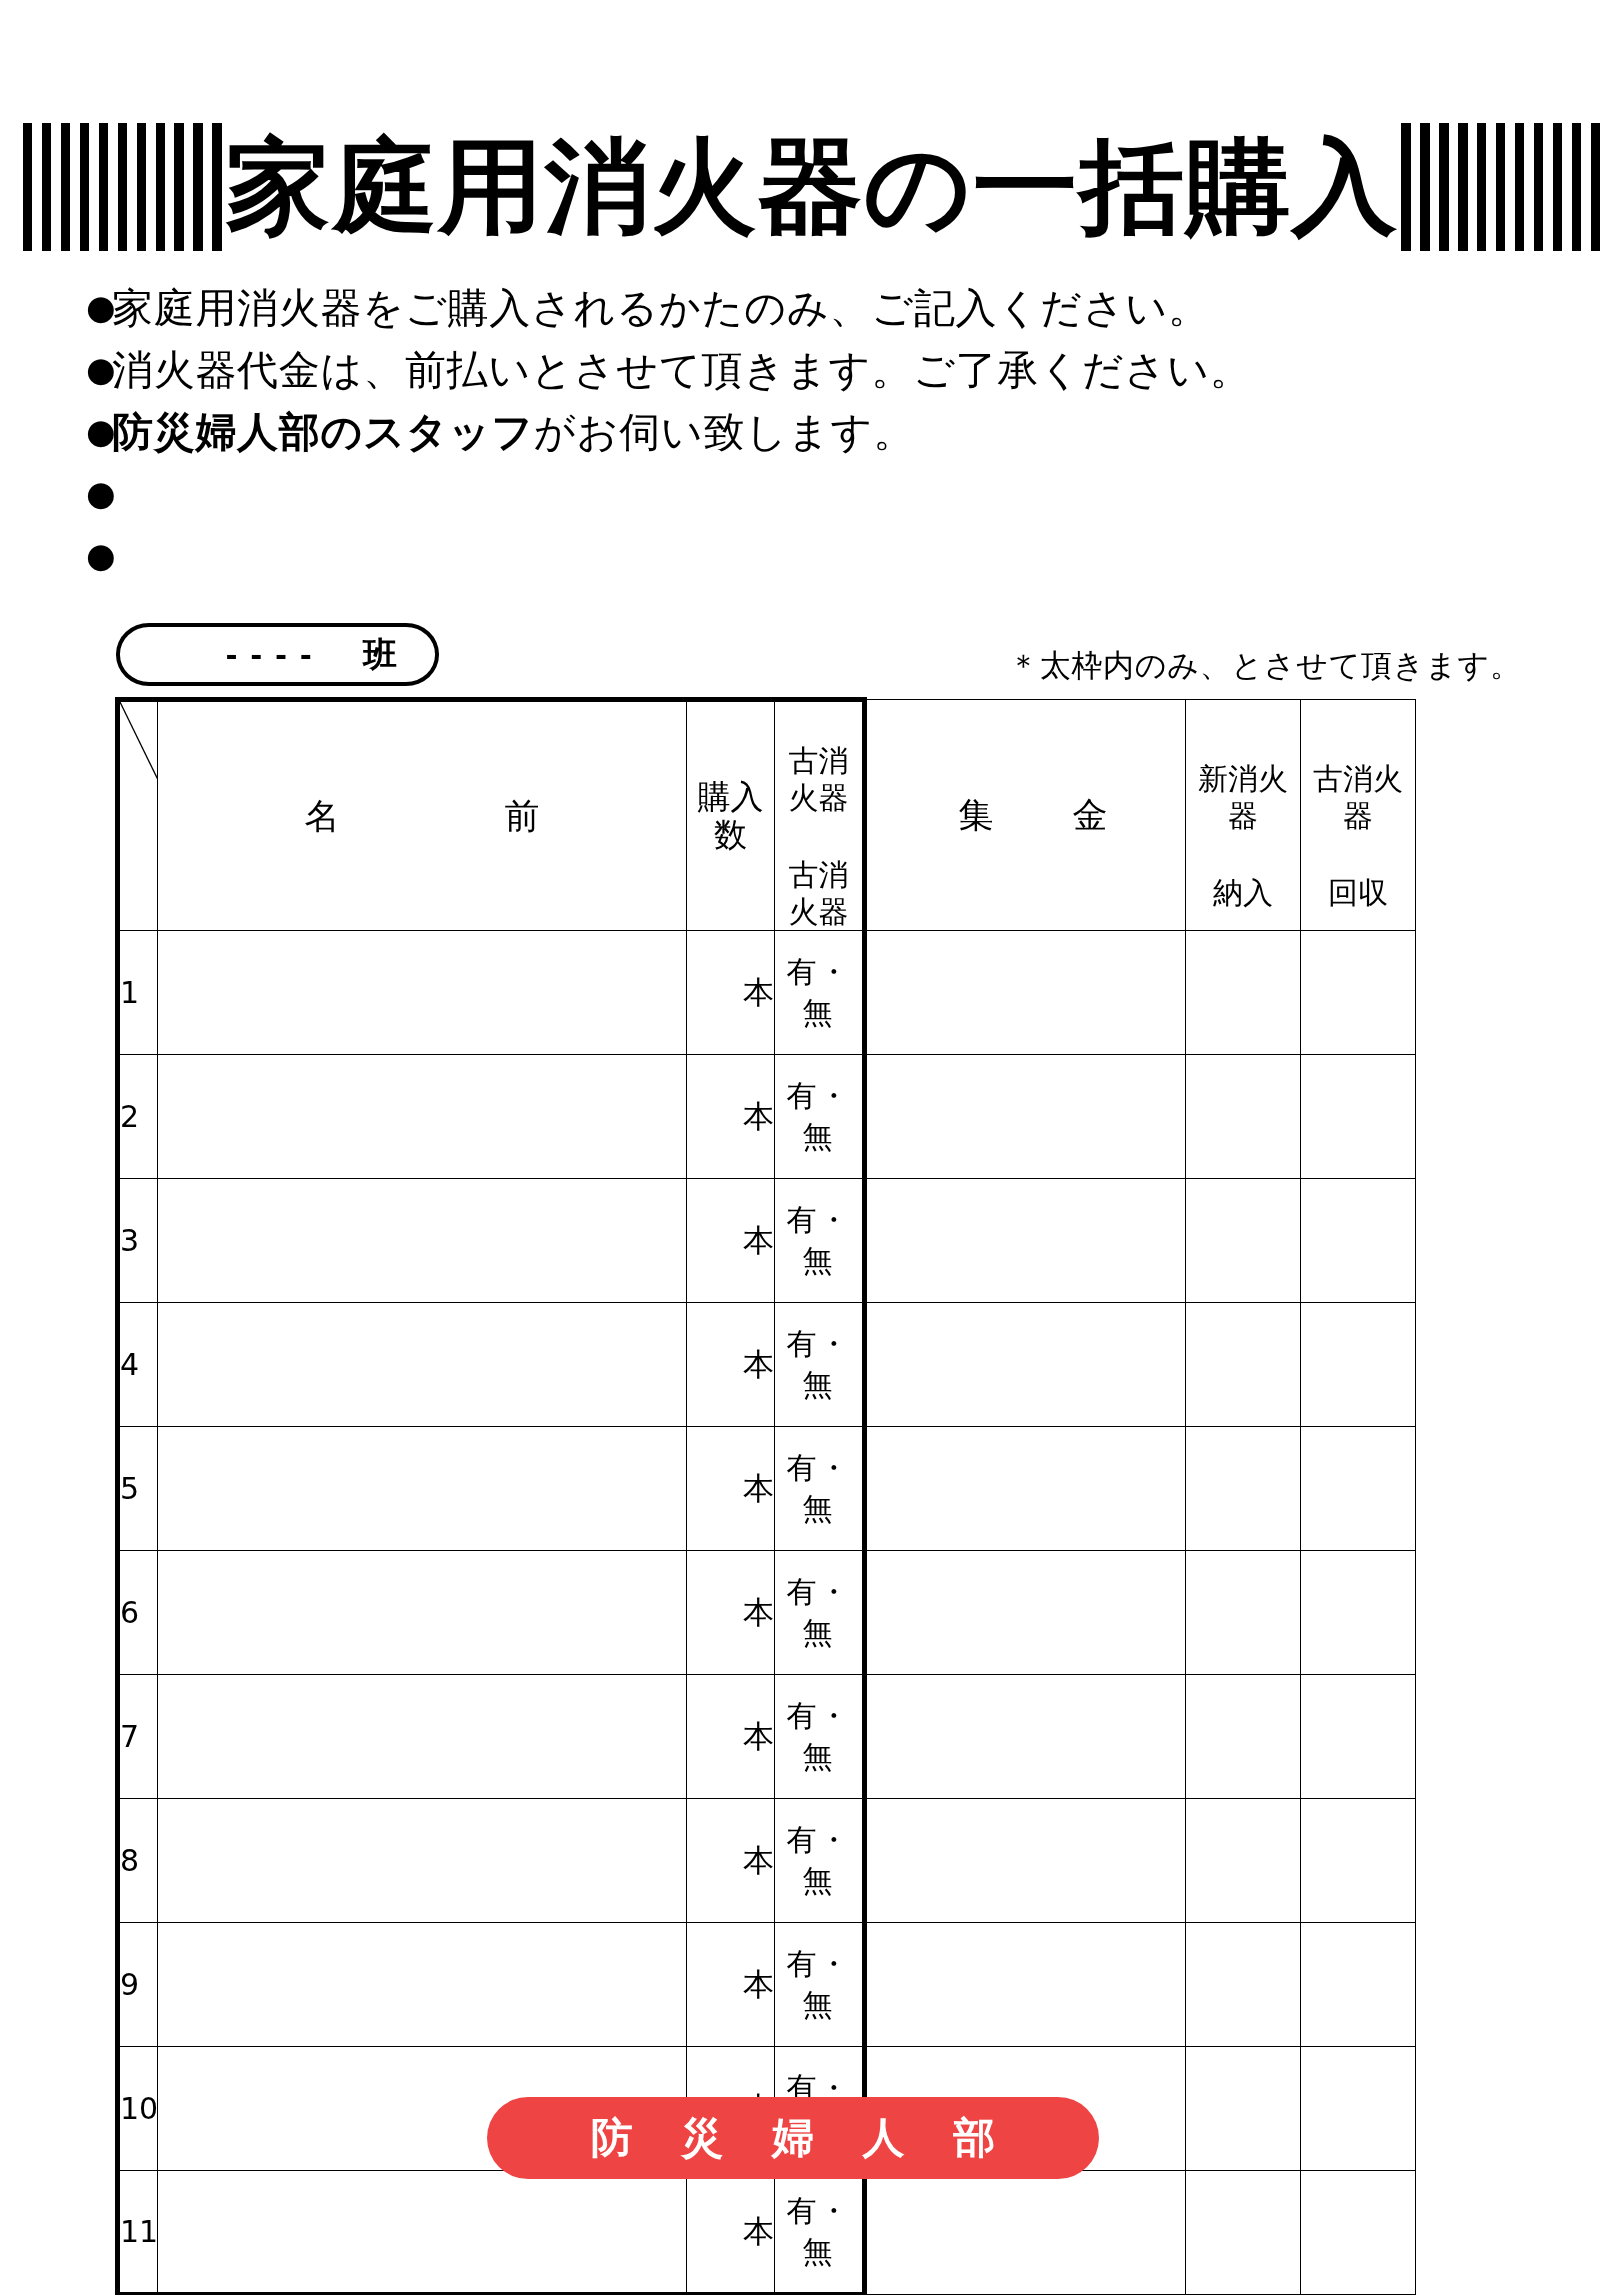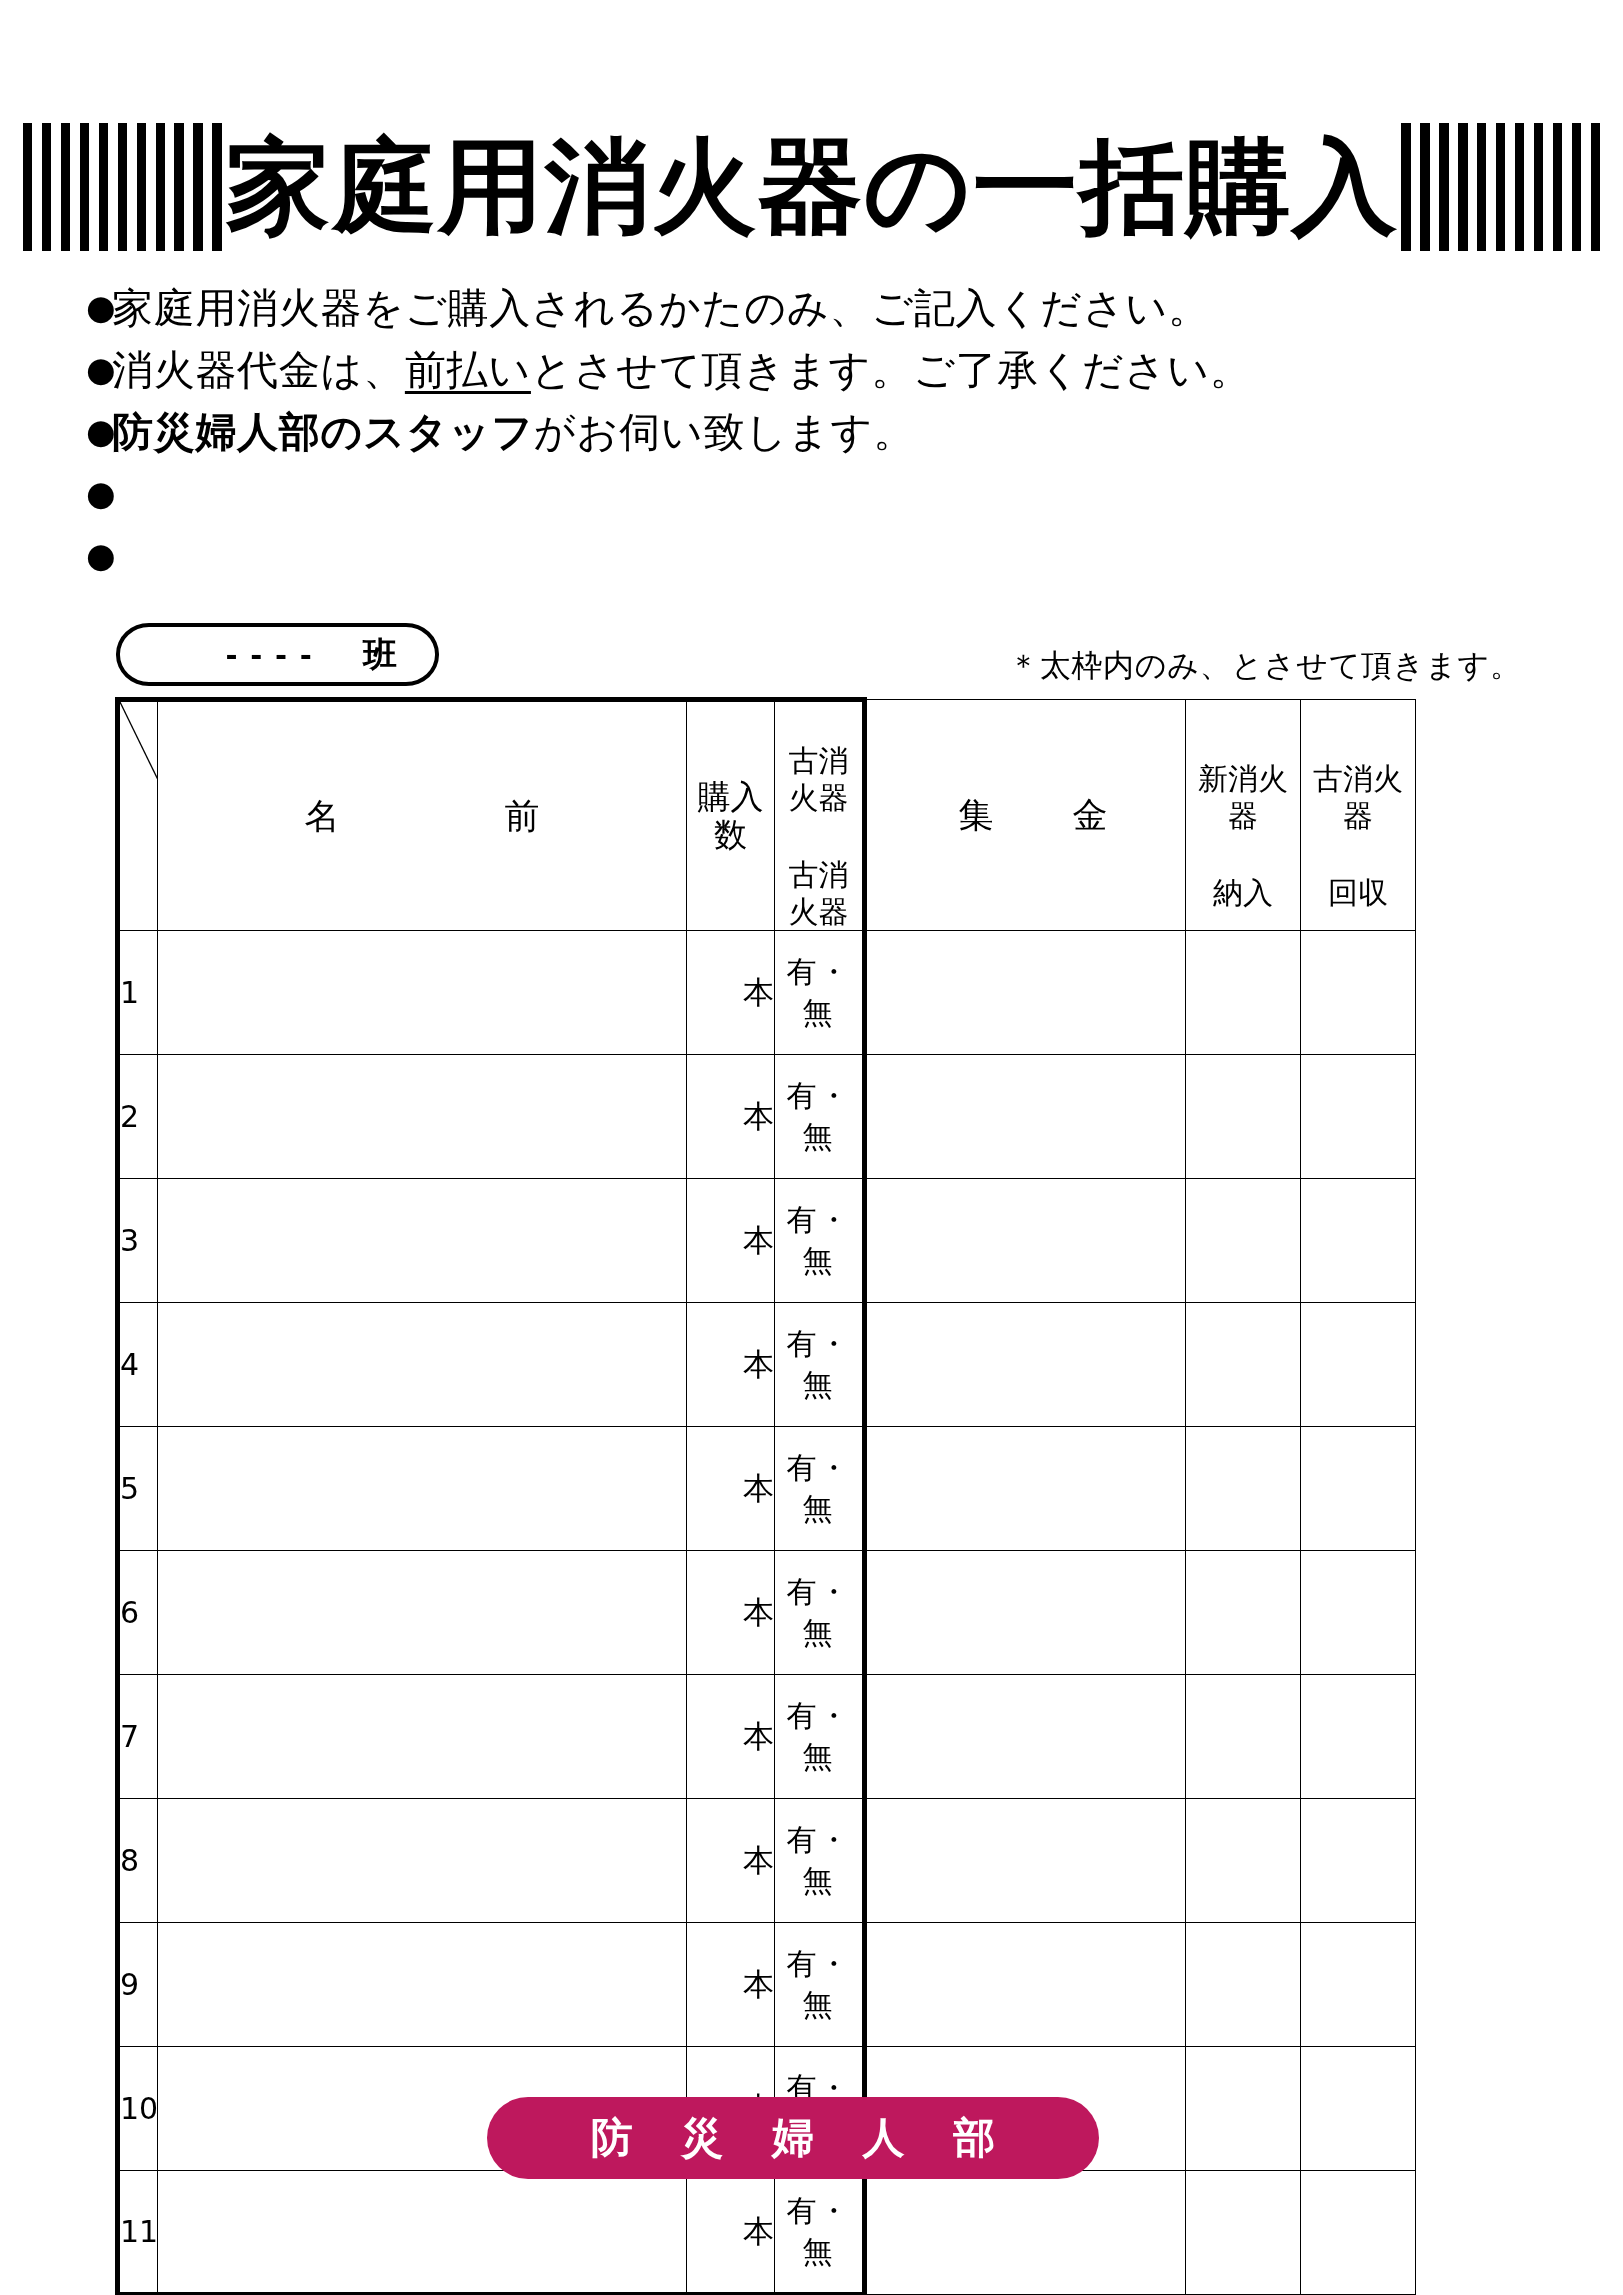--- a/index.html
+++ b/index.html
@@ -69,21 +69,20 @@
     line-height: 48px;
     flex: 0 0 auto;
   }
   .bullet-text {
     font-size: 41px;
     line-height: 50px;
     white-space: nowrap;
     letter-spacing: 0.7px;
   }
   .bullet-text .ul {
-    text-decoration: underline;
     text-underline-offset: 6.5px;
     text-decoration-thickness: 3.3px;
   }
   .bullet-text .hv {
     font-weight: 700;
     text-underline-offset: 6.5px;
     text-decoration-thickness: 3.3px;
   }
   .bullet-text.compact { letter-spacing: 0px; font-size: 39px; }
 
@@ -203,21 +202,21 @@
     box-sizing: border-box;
   }
 
   
   .footer-pill {
     position: absolute;
     left: 487px;
     top: 2097px;
     width: 612px;
     height: 82px;
-    background: #be185d;
+    background: #ef4444;
     border-radius: 41px;
     display: flex;
     align-items: center;
     justify-content: center;
   }
   .footer-text {
     color: #ffffff;
     font-size: 42px;
     font-weight: 700;
     letter-spacing: 17px;

